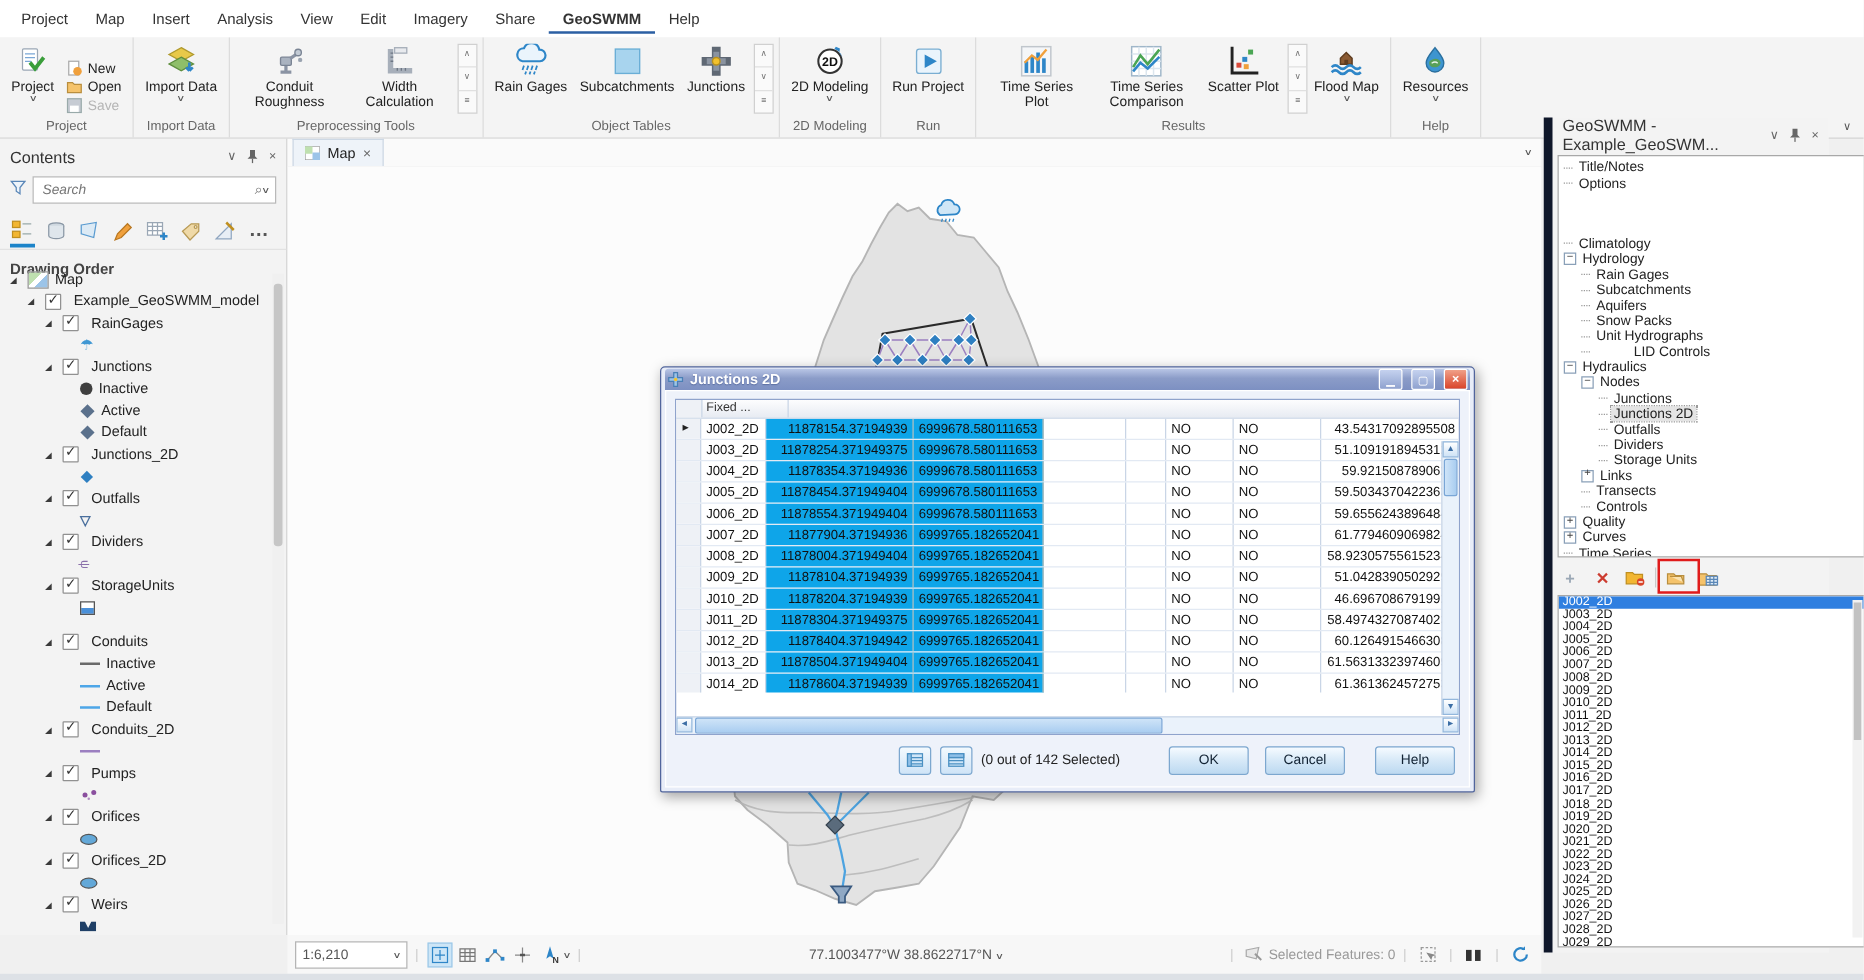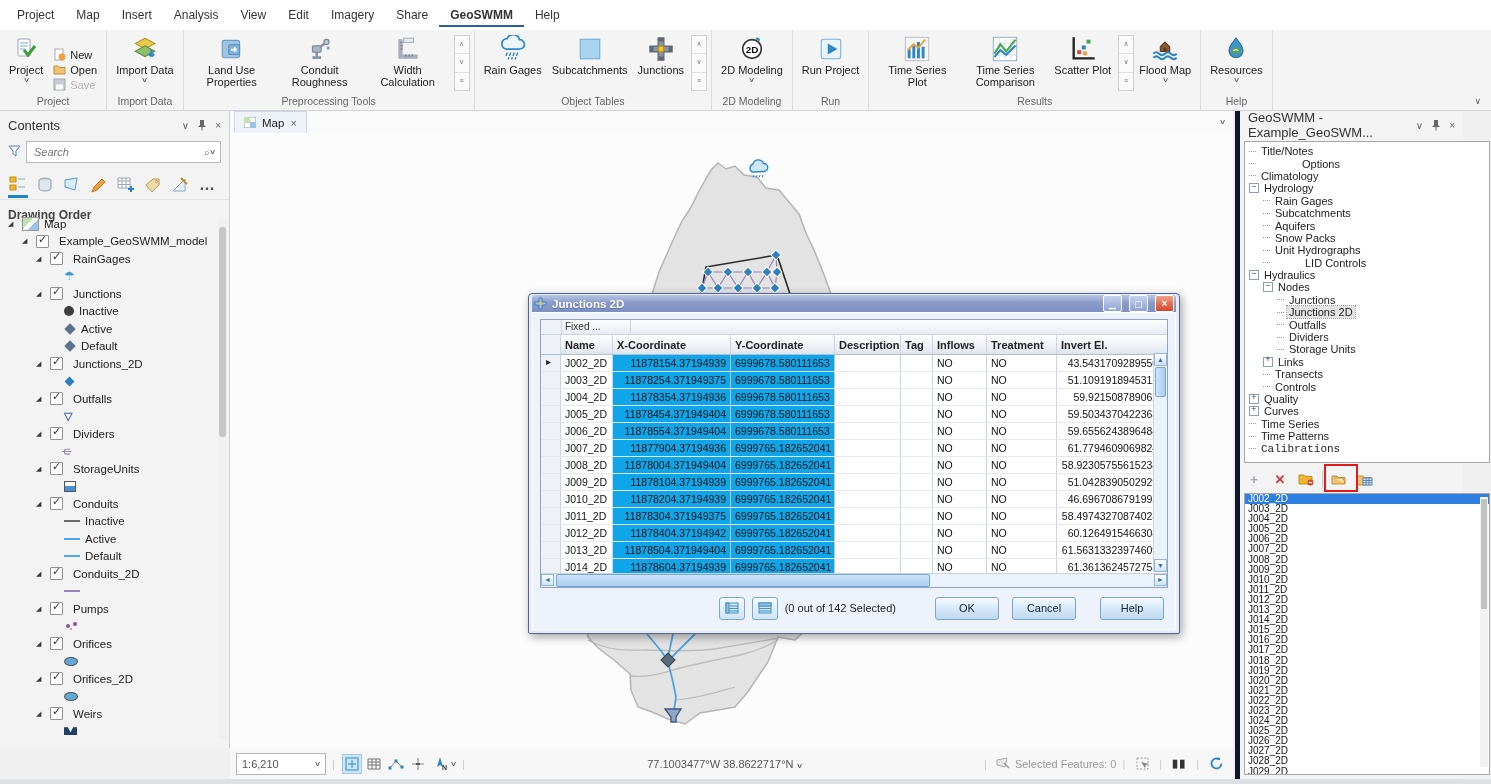--- a/index.html
+++ b/index.html
@@ -96,22 +96,22 @@
             align-items:center;padding:0 5px;justify-content:space-between}
   .sbsep{color:#ccc;margin:0 6px}
   .sbi{width:20px;height:20px;display:flex;align-items:center;justify-content:center;margin:0 1px}
   .sbi.hl{background:#cde6f7;border:1px solid #9fc9e8;box-sizing:border-box}
   #coords{flex:1;text-align:center;color:#555}
   #sbright{display:flex;align-items:center;color:#999}
   #bottomstrip{position:absolute;left:0;top:779px;width:1491px;height:5px;background:#dde1e6}
   #leftgap{position:absolute;left:0;top:748px;width:230px;height:31px;background:#f0f0f0}
 
   
-  #gpanel{position:absolute;left:1235px;top:111px;width:228px;height:668px;background:#f3f3f3;
-          border-left:5px solid #0f172a;box-sizing:border-box}
+  #gpanel{position:absolute;left:1235px;top:94px;width:228px;height:668px;background:#f3f3f3;
+          border-left:7px solid #0f172a;box-sizing:border-box}
   #gtreebox{position:absolute;left:4px;top:30px;width:246px;height:322px;background:#fff;
             border:1px solid #a8a8a8;overflow:hidden;padding:3px 0 0 4px;box-sizing:border-box}
   .gt-row{height:12.4px;display:flex;align-items:center;font-size:11px;white-space:nowrap}
   .gt-row .tbox{display:none;width:8px;height:8px;border:1px solid #8aa0b8;background:#fff;flex:none;
                 position:relative;margin-right:3px}
   .gt-row .tbox::before{position:absolute;left:0;top:-3.5px;width:8px;text-align:center;font-size:9px;color:#444}
   .gt-row.tb-minus .tbox,.gt-row.tb-plus .tbox{display:inline-block}
   .gt-row.tb-minus .tbox::before{content:"−"}
   .gt-row.tb-plus .tbox::before{content:"+"}
   .gt-row .tdash{width:7px;height:0;border-top:1px dotted #9a9a9a;margin-right:3px;flex:none}
@@ -267,30 +267,20 @@
       </div>
     </div>
     <div class="rlabel">Import Data</div>
   </div>
 
   <div class="rgroup">
     <div class="rbtns">
       <div class="rb">
         <span class="ric">
           <svg width="26" height="26" viewBox="0 0 24 24">
-              <rect x="3" y="4" width="16" height="16" rx="2" fill="#9fc4e3" stroke="#6b9cc6"></rect>
-              <rect x="9" y="8" width="10" height="9" rx="1" fill="#7fb2dc" stroke="#5a8cb8"></rect>
-              <path d="M11 12.5h5m0 0l-2-2m2 2l-2 2" stroke="#fff" stroke-width="1.6" fill="none"></path>
-            </svg>
-        </span>
-        <span>Land Use Properties</span>
-      </div>
-      <div class="rb">
-        <span class="ric">
-          <svg width="26" height="26" viewBox="0 0 24 24">
               <path d="M5 20h8M9 20v-5" stroke="#8a93a3" stroke-width="2.4"></path>
               <rect x="5" y="9" width="8" height="6" rx="1" fill="#aab3c0" stroke="#7a8494"></rect>
               <path d="M12 10l6-4" stroke="#8a93a3" stroke-width="2.4"></path>
               <circle cx="18" cy="5.5" r="2.4" fill="#c2cad4" stroke="#7a8494"></circle>
               <circle cx="19.5" cy="11" r="1.6" fill="#9aa3b0"></circle>
             </svg>
         </span>
         <span>Conduit Roughness</span>
       </div>
       <div class="rb">
@@ -640,21 +630,21 @@
         <span class="lbl">StorageUnits</span>
       </div>
 
       <div class="ct-row" style="padding-left: 42px;">
         <span class="exp"></span>
 
         <span class="sym sym-storage"></span>
         <span class="lbl"></span>
       </div>
 
-      <div class="ct-row hasexp checked" style="padding-left: 28px;">
+      <div class="ct-row hasexp checked" style="padding-left: 28px; margin-top: 10px;">
         <span class="exp"></span>
         <span class="chk"></span>
         <span class="sym"></span>
         <span class="lbl">Conduits</span>
       </div>
 
       <div class="ct-row" style="padding-left: 42px;">
         <span class="exp"></span>
 
         <span class="sym sym-line-gray"></span>
@@ -902,27 +892,27 @@
     <span class="phico">×</span>
   </div>
   <div id="gtreebox">
 
       <div class="gt-row" style="padding-left: 0px;">
 
         <span class="tdash"></span>
         <span class="glbl">Title/Notes</span>
       </div>
 
-      <div class="gt-row" style="padding-left: 0px; gap: 41px;">
+      <div class="gt-row" style="padding-left: 0px;">
 
         <span class="tdash"></span>
         <span class="glbl">Options</span>
       </div>
 
-      <div class="gt-row" style="padding-left: 0px;">
+      <div class="gt-row" style="padding-left: 0px; margin-top: 36px;">
 
         <span class="tdash"></span>
         <span class="glbl">Climatology</span>
       </div>
 
       <div class="gt-row tb-minus" style="padding-left: 0px;">
         <span class="tbox"></span>
 
         <span class="glbl">Hydrology</span>
       </div>
@@ -1154,32 +1144,20 @@
     <span class="wbtn">▁</span>
     <span class="wbtn">▢</span>
     <span class="wbtn close">×</span>
   </div>
   <div id="dlgbody">
     <div id="tframe">
       <div class="ghrow">
         <span class="g-sel"></span>
         <span class="g-fixed">Fixed ...</span>
         <span class="g-rest"></span>
-      </div>
-      <div class="hrow">
-        <span class="c-sel"></span>
-        <span class="c-name">Name</span>
-        <span class="c-x">X-Coordinate</span>
-        <span class="c-y">Y-Coordinate</span>
-        <span class="c-desc">Description</span>
-        <span class="c-tag">Tag</span>
-        <span class="c-inf">Inflows</span>
-        <span class="c-treat">Treatment</span>
-        <span class="c-inv">Invert El.</span>
-
       </div>
       <div id="trows">
 
           <div class="trow cur">
             <span class="c-sel"></span>
             <span class="c-name">J002_2D</span>
             <span class="c-x num">11878154.37194939</span>
             <span class="c-y">6999678.580111653</span>
             <span class="c-desc"></span>
             <span class="c-tag"></span>

